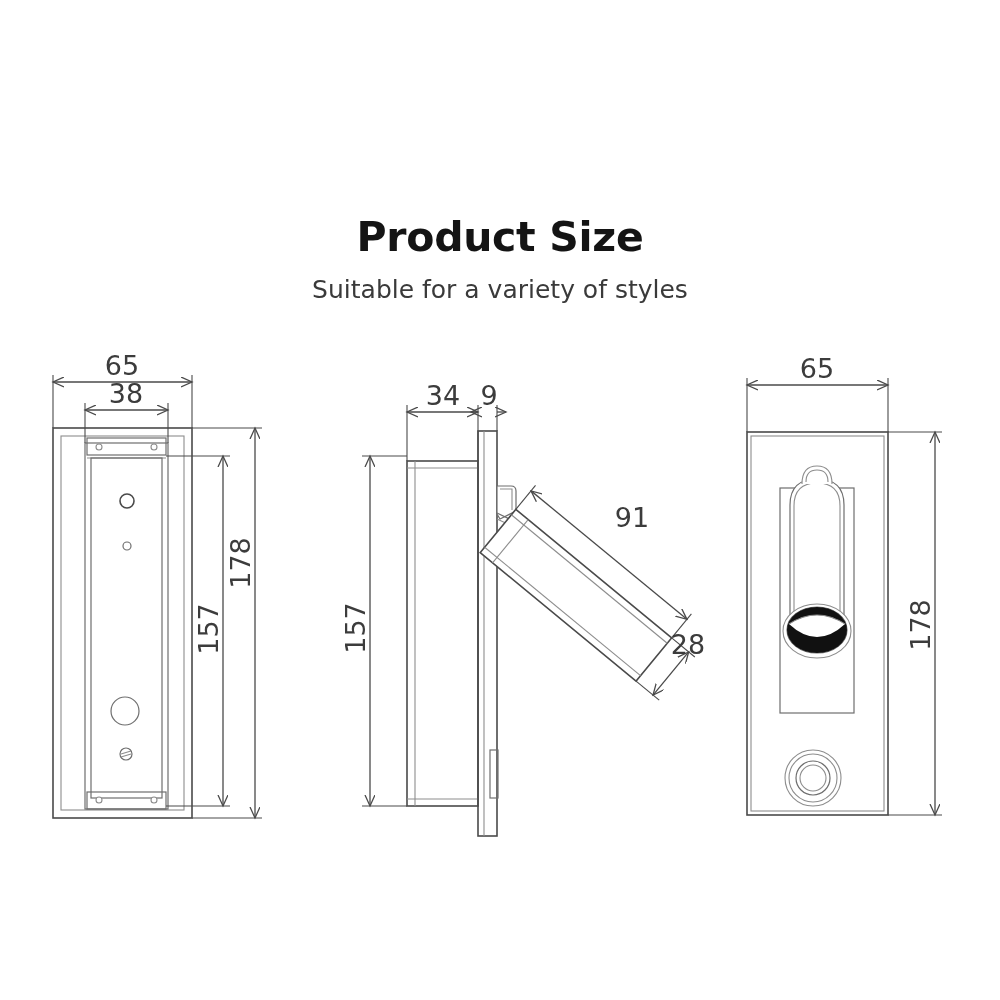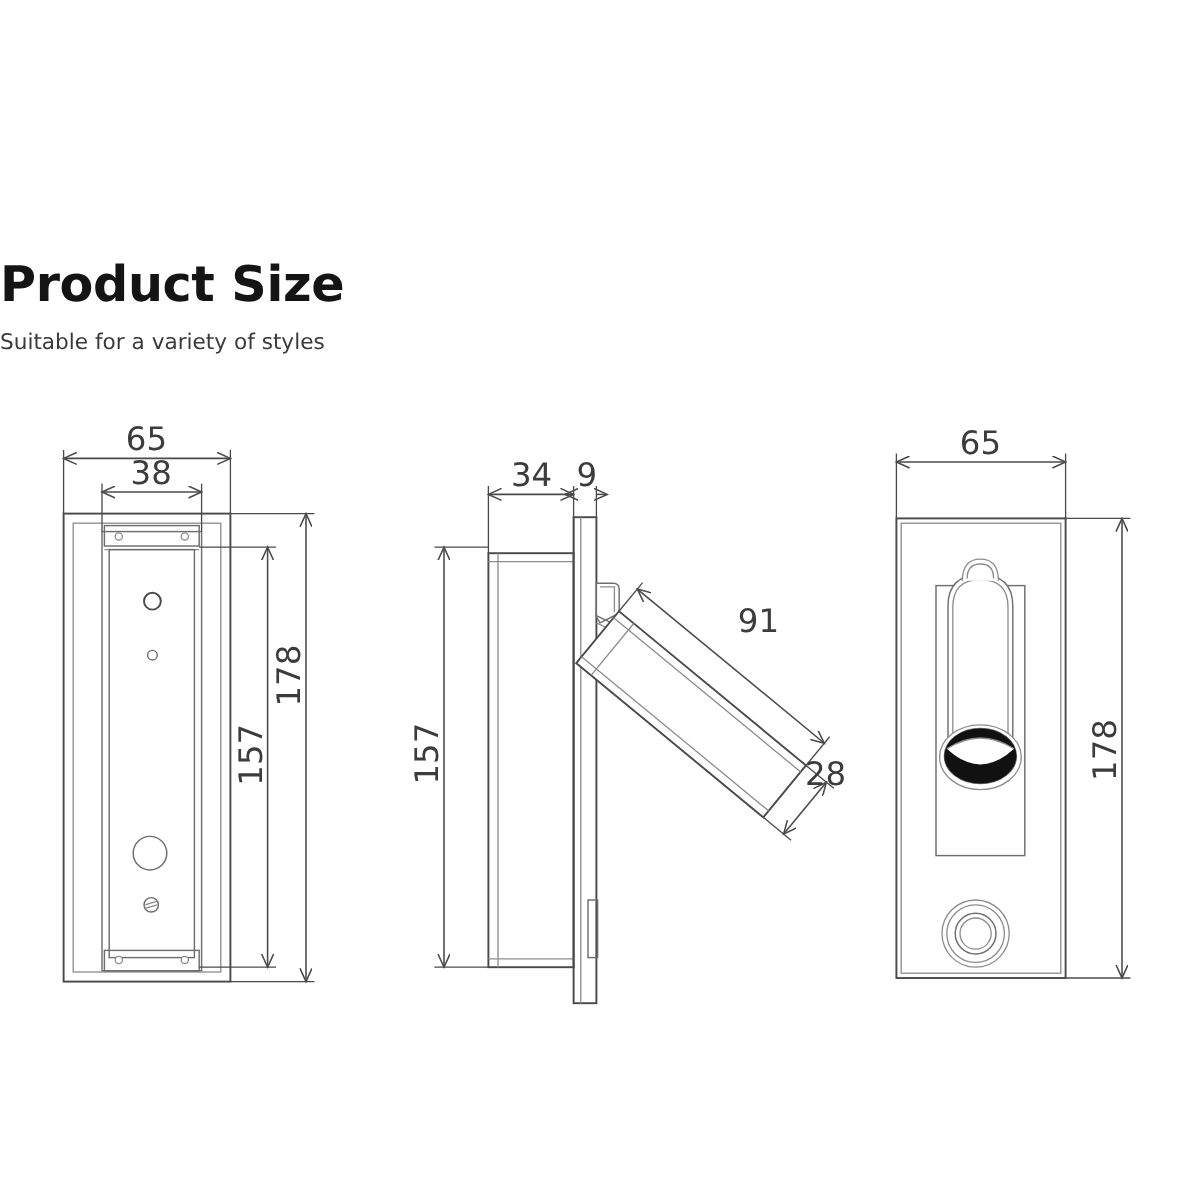--- a/index.html
+++ b/index.html
@@ -9,33 +9,34 @@
     background:#ffffff;
     font-family:"DejaVu Sans", sans-serif;
     overflow:hidden;
     position:relative;
   }
   #stage{position:absolute;left:0;top:0;width:1000px;height:1000px;}
 
   .heading{
     position:absolute;
     left:0;right:0;
+    text-align:center;
   }
   #page-title{
     top:213px;
     font-family:"DejaVu Sans", sans-serif;
     font-size:41px;
     font-weight:bold;
     color:#141414;
     letter-spacing:-0.3px;
   }
   #page-subtitle{
     top:275px;
     font-family:"DejaVu Sans", sans-serif;
-    font-size:18px;
+    font-size:25px;
     font-weight:normal;
     color:#3a3a3a;
   }
 
   svg#drawing{
     position:absolute;
     left:0;top:0;
     width:1000px;height:1000px;
   }
   svg#drawing text{

